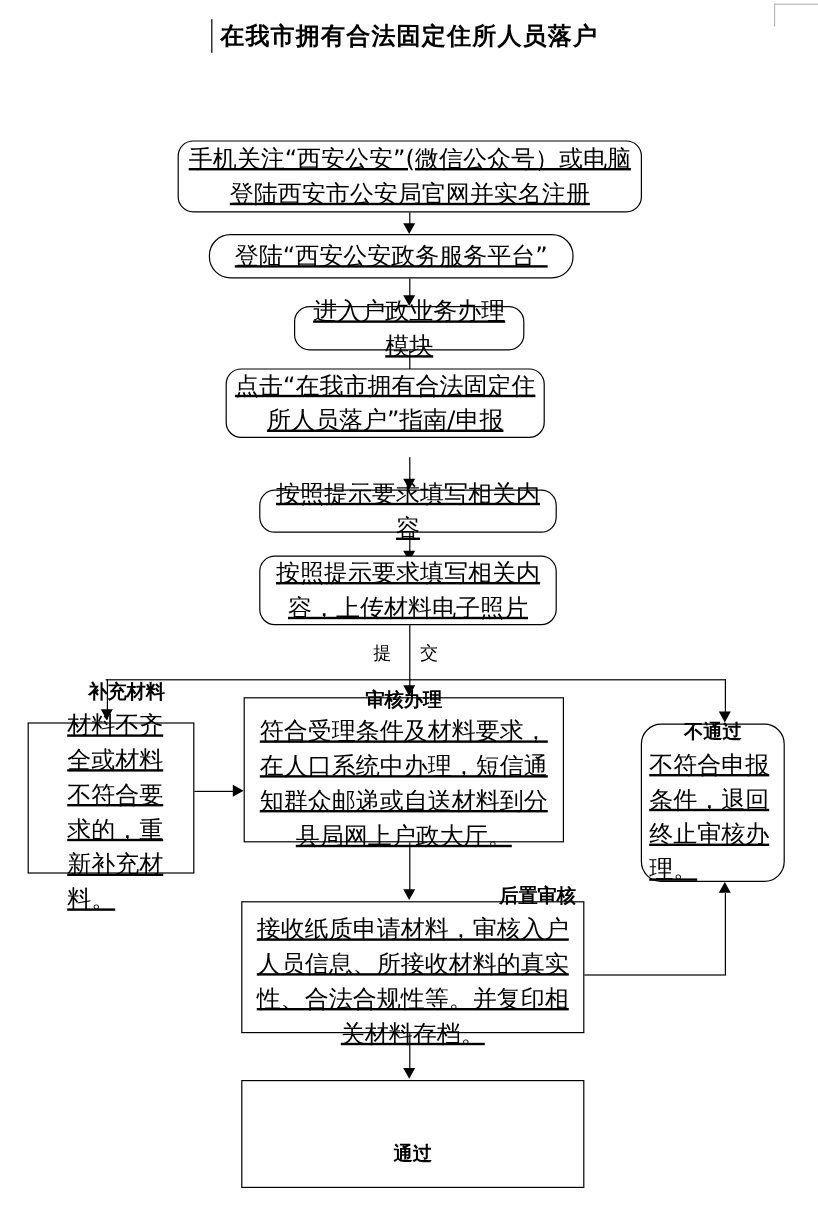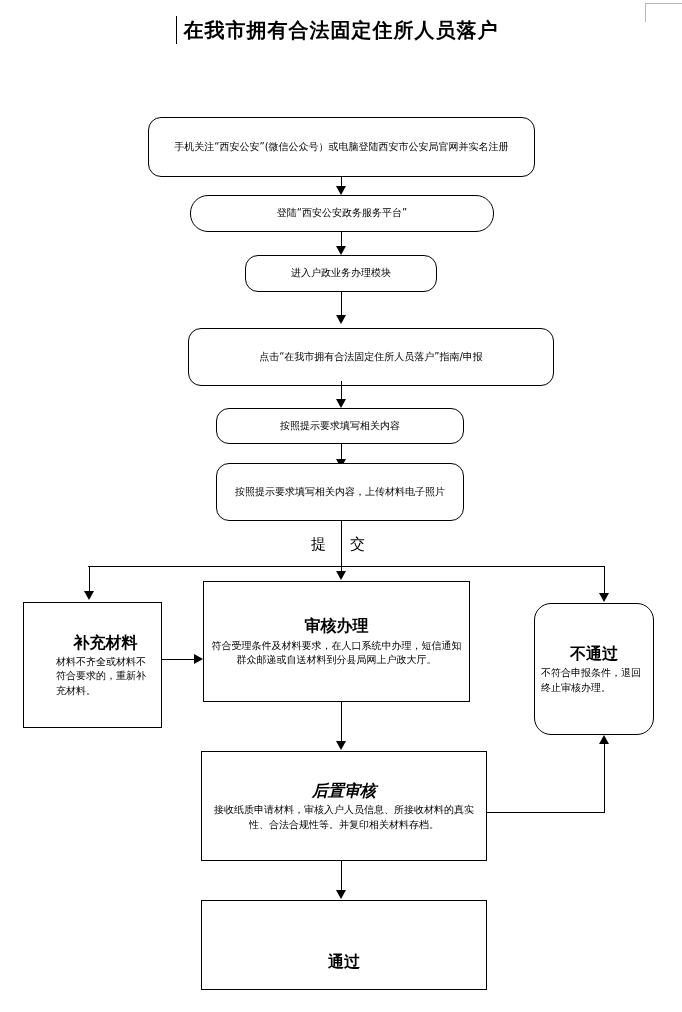--- a/index.html
+++ b/index.html
@@ -54,23 +54,24 @@
     padding:3px 6px;
   }
   .node.round{border-radius:13px;}
   .node .headline{
     font-weight:bold;
     font-size:16px;
     line-height:1.4;
     margin-bottom:1px;
   }
   .node .body{
-    font-size:10px;
+    font-size:20px;
     line-height:1.45;
     width:100%;
+    text-decoration:underline;
   }
   .node .body.left{text-align:left;}
   .node .body.center{text-align:center;}
 
   
   .vline{position:absolute;width:0;border-left:1.4px solid #000;}
   .hline{position:absolute;height:0;border-top:1.4px solid #000;}
   .arrow-down{
     position:absolute;
     width:0;height:0;
@@ -108,33 +109,33 @@
 
   <div class="title" id="title-line1">在我市拥有合法固定住所人员落户</div>
   <div class="title-rule"></div>
 
   <div class="node round" style="left:148px;top:117px;width:387px;height:60px;">
     <div class="body center">手机关注“西安公安”(微信公众号）或电脑登陆西安市公安局官网并实名注册</div>
   </div>
   <div class="vline" style="left:341px;top:177px;height:12px;"></div>
   <div class="arrow-down" style="left:336px;top:186px;"></div>
 
-  <div class="node round" style="left:190px;top:195px;width:304px;height:37px;border-radius:18px;">
+  <div class="node round" style="left:174px;top:195px;width:304px;height:37px;border-radius:18px;">
     <div class="body center">登陆“西安公安政务服务平台”</div>
   </div>
   <div class="vline" style="left:341px;top:232px;height:16px;"></div>
   <div class="arrow-down" style="left:336px;top:246px;"></div>
 
   <div class="node round" style="left:245px;top:255px;width:192px;height:37px;">
     <div class="body center">进入户政业务办理模块</div>
   </div>
   <div class="vline" style="left:341px;top:292px;height:25px;"></div>
   <div class="arrow-down" style="left:336px;top:315px;"></div>
 
-  <div class="node round" style="left:188px;top:328px;width:366px;height:58px;">
+  <div class="node round" style="left:188px;top:307px;width:266px;height:58px;">
     <div class="body center">点击“在我市拥有合法固定住所人员落户”指南/申报</div>
   </div>
   <div class="vline" style="left:341px;top:381px;height:21px;"></div>
   <div class="arrow-down" style="left:336px;top:399px;"></div>
 
   <div class="node round" style="left:216px;top:408px;width:248px;height:36px;">
     <div class="body center">按照提示要求填写相关内容</div>
   </div>
   <div class="vline" style="left:341px;top:444px;height:17px;"></div>
   <div class="arrow-down" style="left:336px;top:459px;"></div>
@@ -171,21 +172,21 @@
   </div>
   <div class="vline" style="left:341px;top:702px;height:41px;"></div>
   <div class="arrow-down" style="left:336px;top:741px;"></div>
 
   <div class="node round" style="left:534px;top:603px;width:120px;height:132px;align-items:stretch;border-radius:17px;">
     <div class="headline" style="text-align:center;">不通过</div>
     <div class="body left">不符合申报条件，退回终止审核办理。</div>
   </div>
 
   <div class="node" style="left:201px;top:751px;width:286px;height:110px;align-items:stretch;">
-    <div class="headline" style="text-align:center;font-style:italic;">后置审核</div>
+    <div class="headline" style="text-align:right;">后置审核</div>
     <div class="body center">接收纸质申请材料，审核入户人员信息、所接收材料的真实性、合法合规性等。并复印相关材料存档。</div>
   </div>
 
   <div class="hline" style="left:487px;top:812px;width:117px;"></div>
   <div class="vline" style="left:604px;top:744px;height:69px;"></div>
   <div class="arrow-up" style="left:599px;top:735px;"></div>
 
   <div class="vline" style="left:341px;top:861px;height:31px;"></div>
   <div class="arrow-down" style="left:336px;top:890px;"></div>
 

